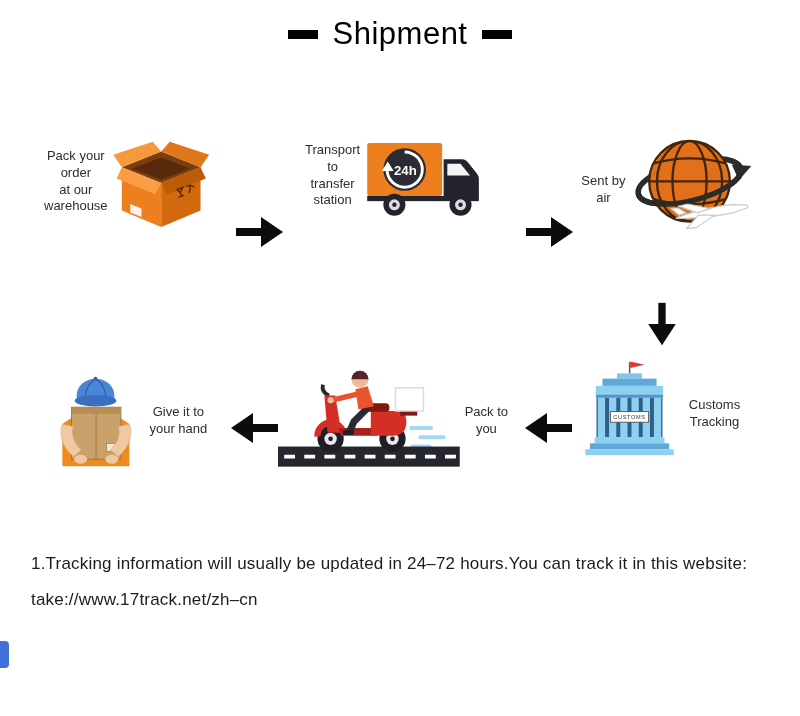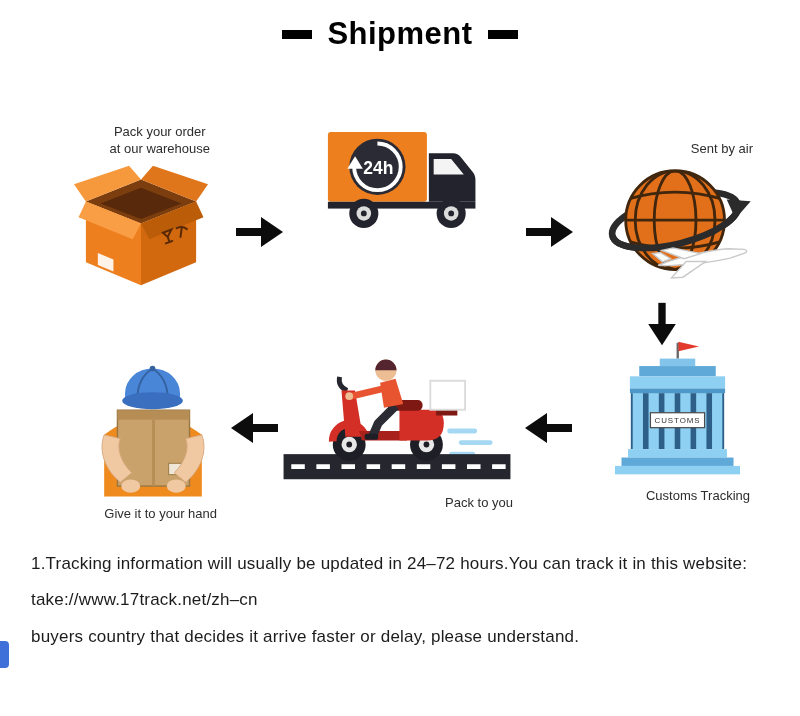--- a/index.html
+++ b/index.html
@@ -2,23 +2,23 @@
 <html><head>
 <meta charset="utf-8">
 <style>
   * { margin:0; padding:0; box-sizing:border-box; }
   html,body { background:#ffffff; }
   body { font-family:"Liberation Sans", sans-serif; }
   .page { position:relative; width:800px; height:716px; margin:0 auto; background:#ffffff; overflow:hidden; }
 
   .title-row { position:absolute; top:16px; left:0; width:100%; display:flex; align-items:center; justify-content:center; gap:15px; }
   .title-deco { width:30px; height:9px; background:#000; }
-  .page-title { font-size:31px; font-weight:bold; color:#000; letter-spacing:.5px; }
-
-  .step { position:absolute; display:flex; flex-direction:column; align-items:flex-end; }
+  .page-title { font-size:31px; font-weight:normal; color:#000; letter-spacing:.5px; }
+
+  .step { position:absolute; display:flex; flex-direction:row; align-items:center; }
   .step-caption { font-size:13px; color:#2d2d2d; text-align:center; white-space:pre-line; line-height:1.3; }
   .caption-top { min-height:36px; display:flex; align-items:flex-end; justify-content:center; margin-bottom:5px; }
   .caption-bottom { margin-top:9px; }
 
   .arrow { position:absolute; }
 
   .notes { position:absolute; left:31px; top:553px; width:748px; color:#1c1c1e; font-size:17px; line-height:1.32; }
   .notes p { margin-bottom:14px; letter-spacing:.2px; }
 
   .blue-tab { position:absolute; left:0; top:641px; width:9px; height:27px; background:#3f6fd8; border-radius:0 4px 4px 0; }
@@ -57,20 +57,22 @@
       </g>
     </svg>
   </figure>
 
   <svg class="arrow" style="left:234px; top:214px;" width="50" height="36" viewBox="0 0 50 36">
     <path d="M2,18 H30" stroke="#0c0c0c" stroke-width="8"></path>
     <polygon points="27,3 49,18 27,33" fill="#0c0c0c"></polygon>
   </svg>
 
   <figure class="step" style="left:300px; top:122px; width:190px;">
+    <figcaption class="step-caption caption-top">Transport to
+transfer station</figcaption>
     <svg width="165" height="112" viewBox="0 0 170 115">
       <rect x="3" y="10" width="102" height="72" rx="3" fill="#ee7f1e"></rect>
       <circle cx="54" cy="46" r="29" fill="#2b2b35"></circle>
       <path d="M54,22 A24,24 0 1 1 30,46" fill="none" stroke="#ffffff" stroke-width="4"></path>
       <polygon points="23,48 39,48 31,35" fill="#ffffff"></polygon>
       <text x="55" y="53" font-size="18" font-weight="bold" fill="#ffffff" text-anchor="middle">24h</text>
       <path d="M107,32 h25 c3,0 6,1.5 8,4 l12,15 c2,2.5 3,5 3,8 v23 h-48 z" fill="#23232d"></path>
       <polygon points="112,38 130,38 143,54 112,54" fill="#f4f4f4"></polygon>
       <rect x="3" y="82" width="152" height="7" fill="#23232d"></rect>
       <circle cx="40" cy="94" r="15" fill="#23232d"></circle>
@@ -184,21 +186,21 @@
       <path d="M95,25 A11,11 0 0 1 117,25 Z" fill="#55252f"></path>
     </svg>
     <figcaption class="step-caption caption-bottom">Pack to you</figcaption>
   </figure>
 
   <svg class="arrow" style="left:230px; top:410px;" width="50" height="36" viewBox="0 0 50 36">
     <path d="M48,18 H20" stroke="#0c0c0c" stroke-width="8"></path>
     <polygon points="23,3 1,18 23,33" fill="#0c0c0c"></polygon>
   </svg>
 
-  <figure class="step" style="left:52px; top:349px; width:165px;">
+  <figure class="step" style="left:52px; top:342px; width:165px;">
     <svg width="128" height="148" viewBox="0 0 135 155">
       <path d="M16,90 Q67,50 119,90 L119,155 L16,155 Z" fill="#ef8a1f"></path>
       <rect x="30" y="64" width="76" height="80" fill="#c9a26b" stroke="#9a7742" stroke-width="1.5"></rect>
       <rect x="30" y="64" width="76" height="10" fill="#b58d55"></rect>
       <line x1="68" y1="74" x2="68" y2="144" stroke="#b58d55" stroke-width="3"></line>
       <rect x="84" y="120" width="17" height="12" fill="#efe6d8" stroke="#9a7742" stroke-width="1"></rect>
       <path d="M16,90 C10,106 16,126 33,140 L45,130 C33,118 29,104 33,94 Z" fill="#f0c9a2" stroke="#d8a87e" stroke-width="1"></path>
       <path d="M119,90 C125,106 119,126 102,140 L90,130 C102,118 106,104 102,94 Z" fill="#f0c9a2" stroke="#d8a87e" stroke-width="1"></path>
       <ellipse cx="44" cy="144" rx="10" ry="7" fill="#f0c9a2"></ellipse>
       <ellipse cx="92" cy="144" rx="10" ry="7" fill="#f0c9a2"></ellipse>
@@ -207,18 +209,17 @@
       <path d="M67,20 C78,27 83,38 83,52" stroke="#35619f" stroke-width="2" fill="none"></path>
       <circle cx="67" cy="20" r="3" fill="#35619f"></circle>
       <ellipse cx="67" cy="54" rx="32" ry="9" fill="#3a6fc0"></ellipse>
     </svg>
     <figcaption class="step-caption caption-bottom">Give it to your hand</figcaption>
   </figure>
 
   <div class="notes">
     <p>1.Tracking information will usually be updated in 24–72 hours.You can track it in this website:</p>
     <p>take://www.17track.net/zh–cn</p>
-    <p>buyers country that decides it arrive faster or delay, please understand.</p>
   </div>
 
   <span class="blue-tab"></span>
 
 </div>
 
 </body></html>

